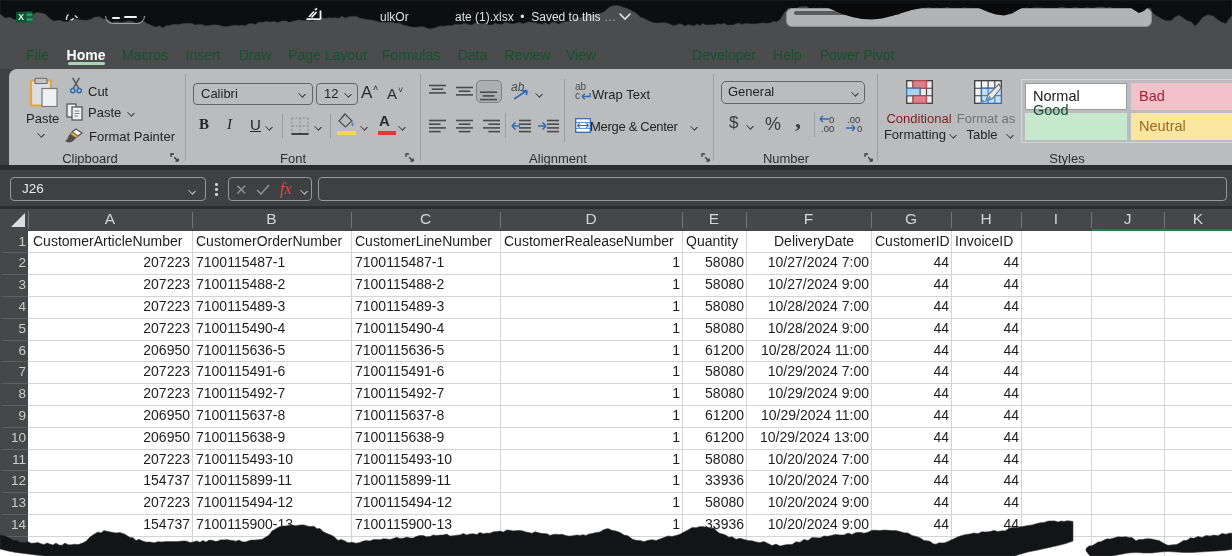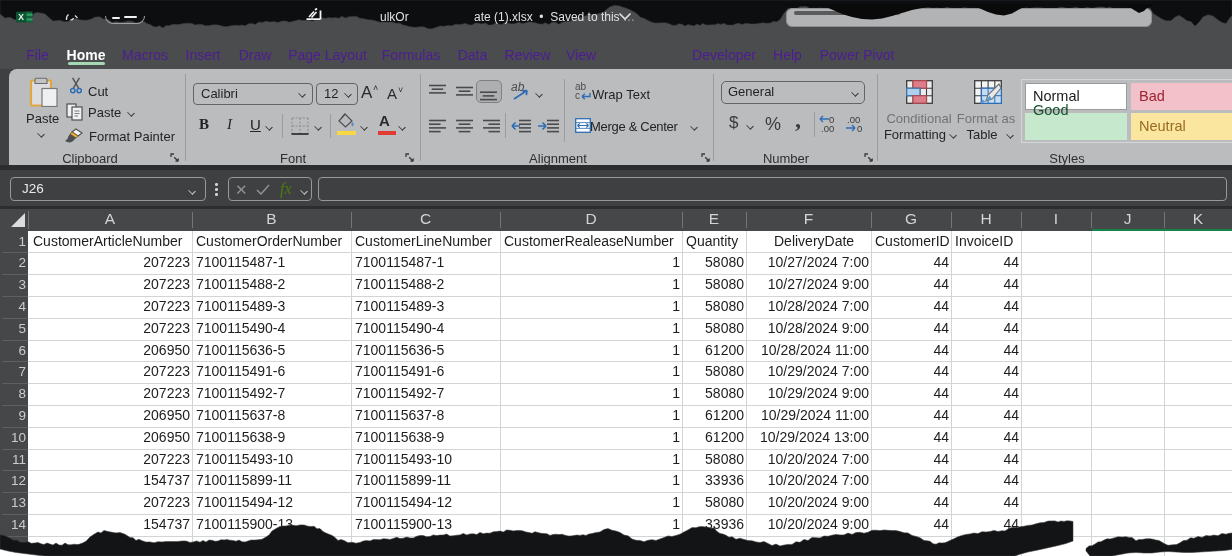--- a/index.html
+++ b/index.html
@@ -1,17 +1,17 @@
 <!DOCTYPE html>
 <html><head><meta charset="utf-8"><style>
 *{margin:0;padding:0;box-sizing:border-box;}
 html,body{width:1232px;height:556px;overflow:hidden;background:#fff;}
 #app{position:relative;width:1232px;height:556px;font-family:"Liberation Sans",sans-serif;overflow:hidden;background:#fff;}
 .ab{position:absolute;}
-.tab{position:absolute;top:46px;height:18px;line-height:18px;font-size:14px;color:#4c1d95;white-space:nowrap;transform:translateX(-50%);}
+.tab{position:absolute;top:46px;height:18px;line-height:18px;font-size:14px;color:#14532d;white-space:nowrap;transform:translateX(-50%);}
 .glab{position:absolute;font-size:13px;color:#2f2f2f;transform:translateX(-50%);white-space:nowrap;}
 .rtx{position:absolute;font-size:13px;color:#242424;white-space:nowrap;}
 .chev{position:absolute;width:7px;height:7px;}
 .chev:before{content:"";position:absolute;left:0;top:1px;width:5px;height:5px;border-right:1.4px solid currentColor;border-bottom:1.4px solid currentColor;transform:rotate(45deg) scale(1,.8);}
 .sepv{position:absolute;width:1px;background:#9b9ca0;}
 .cell{position:absolute;font-size:14px;color:#1d1d1d;white-space:nowrap;line-height:21px;}
 .hcell{position:absolute;font-size:14px;color:#161616;white-space:nowrap;line-height:21px;}
 .colh{position:absolute;top:207.5px;height:21px;line-height:21px;font-size:15.5px;color:#d2d4d6;transform:translateX(-50%);}
 .rowh{position:absolute;width:26px;text-align:right;font-size:13.5px;color:#caccce;line-height:21.5px;}
 </style></head><body>
@@ -201,21 +201,21 @@
       <path d="M1 4V1h3M4.2 4.2L8.2 8.2M8.2 8.2V5.4M8.2 8.2H5.4" stroke="#3a3a3a" stroke-width="1.3" fill="none"></path>
     </svg>
 <div class="sepv" style="left:877px;top:74px;height:87px;"></div>
 <svg class="ab" style="left:906px;top:80px;" width="27" height="24" viewBox="0 0 27 24">
 <rect x="0.7" y="0.7" width="25.6" height="22.6" fill="#ececec" stroke="#3c3c3c" stroke-width="1.3"></rect>
 <path d="M0.7 8.2h25.6M0.7 15.7h25.6M7 0.7v22.6M14 0.7v22.6M20.5 0.7v22.6" stroke="#3c3c3c" stroke-width="1.1"></path>
 <rect x="7" y="0.7" width="13.5" height="7.5" fill="#dd7e8a" stroke="#b04851" stroke-width="1.2"></rect>
 <rect x="0.7" y="8.2" width="13.3" height="7.5" fill="#aed0ee" stroke="#3f74a8" stroke-width="1.2"></rect>
 <rect x="7" y="15.7" width="13.5" height="7.5" fill="#dd7e8a" stroke="#b04851" stroke-width="1.2"></rect>
 </svg>
-<div class="glab" style="left:919px;top:111px;font-size:13px;color:#737373;">Conditional</div>
+<div class="glab" style="left:919px;top:111px;font-size:13px;color:#7f1d1d;">Conditional</div>
 <div class="glab" style="left:915px;top:126.5px;font-size:13px;color:#262626;">Formatting</div>
 <div class="chev" style="left:950px;top:131px;color:#333;"></div>
 <svg class="ab" style="left:974px;top:80px;" width="28" height="24" viewBox="0 0 28 24">
 <rect x="0.7" y="0.7" width="26.6" height="22.6" fill="#f4f4f4" stroke="#3c3c3c" stroke-width="1.3"></rect>
 <path d="M0.7 8.2h26.6M0.7 15.7h26.6M7.4 0.7v22.6M14.1 0.7v22.6M20.8 0.7v22.6" stroke="#3c3c3c" stroke-width="1.1"></path>
 <rect x="7.4" y="8.2" width="20" height="15.2" fill="#c4ddf2" stroke="#2e6db5" stroke-width="1.3"></rect>
 <path d="M14.1 8.2v15M20.8 8.2v15M7.4 15.7h20" stroke="#2e6db5" stroke-width="1"></path>
 <path d="M25 4 L14 15 L12 21 L18 19 L27 8 Z" fill="#e8e9eb" stroke="#6e6f71" stroke-width="1.1"></path>
 <path d="M12 21l6-2-2.5-3.5z M11.5 21.5 q-3.5 2.5 -5.5 1.5 q2-1 2.5-3.5z" fill="#5b9bd5"></path>
 </svg>
@@ -237,21 +237,21 @@
 <div class="ab" style="left:0;top:206px;width:1232px;height:3px;background:#2b2d2f;"></div>
 <div class="ab" style="left:10px;top:177px;width:196px;height:24px;border:1px solid #97989a;border-radius:4px;"></div>
 <div class="ab" style="left:22px;top:181px;font-size:13.5px;color:#e8e9eb;">J26</div>
 <div class="chev" style="left:189px;top:187px;color:#cfd0d2;"></div>
 <div class="ab" style="left:215px;top:183px;width:2.5px;height:2.5px;border-radius:50%;background:#d0d1d3;box-shadow:0 5px 0 #d0d1d3,0 10px 0 #d0d1d3;"></div>
 <div class="ab" style="left:228px;top:177px;width:84px;height:24px;border:1px solid #97989a;border-radius:4px;"></div>
 <div class="ab" style="left:235px;top:181px;font-size:15px;color:#909194;">✕</div>
 <svg class="ab" style="left:256px;top:184px;" width="14" height="11" viewBox="0 0 14 11">
       <path d="M1 6l4 4 8-9" stroke="#909194" stroke-width="1.5" fill="none"></path>
     </svg>
-<div class="ab" style="left:280px;top:180px;font-size:16px;font-style:italic;color:#4d7c0f;font-family:'Liberation Serif',serif;"><i>f</i>x</div>
+<div class="ab" style="left:280px;top:180px;font-size:16px;font-style:italic;color:#ef4444;font-family:'Liberation Serif',serif;"><i>f</i>x</div>
 <div class="chev" style="left:301px;top:187px;color:#cfd0d2;"></div>
 <div class="ab" style="left:318px;top:177px;width:909px;height:24px;border:1px solid #97989a;border-radius:4px;"></div>
 <div class="ab" style="left:0;top:209px;width:1232px;height:21.5px;background:#454749;"></div>
 <svg class="ab" style="left:0;top:209px;" width="28" height="21" viewBox="0 0 28 21">
       <path d="M25 4 L25 18 L11 18 Z" fill="#dcdde0"></path>
     </svg>
 <div class="ab" style="left:28px;top:211px;width:1px;height:18px;background:#737577;"></div>
 <div class="colh" style="left:110.0px;">A</div>
 <div class="colh" style="left:271.5px;">B</div>
 <div class="colh" style="left:425.5px;">C</div>
@@ -460,21 +460,21 @@
       <path d="M1.5 7 Q1 3.5 3.5 1.5 M5.5 6.5 Q7.5 7.5 8.5 5 M10 2.5 l2.5 2.5" stroke="#dcdde0" stroke-width="1.3" fill="none"></path>
     </svg>
 <div class="ab" style="left:105px;top:16px;width:40px;height:8px;border:1.2px solid #9fa1a3;border-top:none;border-radius:0 0 9px 9px;z-index:44;"></div>
 <div class="ab" style="left:112px;top:16.5px;width:8px;height:2px;background:#f0f1f3;border-radius:1px;z-index:45;"></div>
 <div class="ab" style="left:124px;top:16px;width:13px;height:2px;background:#f0f1f3;border-radius:1px;z-index:45;"></div>
 <svg class="ab" style="left:303px;top:6px;z-index:44;" width="20" height="15" viewBox="0 0 20 15">
 <path d="M3.5 13.2 H17.5 M17.5 13.2 V4.5" stroke="#f2f3f5" stroke-width="1.8" fill="none"></path>
 <path d="M6 11 L11 5.5 M8.5 11.5 L13.5 6 M12 4 l2 -1.5" stroke="#f2f3f5" stroke-width="1.7" fill="none"></path>
 </svg>
 <div class="ab" style="left:380px;top:10px;font-size:12px;color:#dfe0e2;z-index:44;white-space:nowrap;">ulkOr</div>
-<div class="ab" style="left:474px;top:10px;font-size:12px;color:#dfe0e2;z-index:44;white-space:nowrap;">ate (1).xlsx &nbsp;•&nbsp; Saved to this <span style="opacity:.55">…</span></div>
+<div class="ab" style="left:455px;top:10px;font-size:12px;color:#dfe0e2;z-index:44;white-space:nowrap;">ate (1).xlsx &nbsp;•&nbsp; Saved to this <span style="opacity:.55">…</span></div>
 <svg class="ab" style="left:618px;top:12px;z-index:44;" width="14" height="9" viewBox="0 0 14 9">
       <path d="M1.5 1.5 L7 7 L12.5 1.5" stroke="#dfe0e2" stroke-width="1.6" fill="none"></path>
     </svg>
 <div class="ab" style="left:0;top:545px;width:28px;height:11px;background:#fff;z-index:39;"></div>
 <svg class="ab" style="left:0;top:510px;z-index:40;" width="1232" height="46" viewBox="0 510 1232 46">
       <polygon points="0.0,534.8 4.0,535.4 8.0,537.0 11.0,538.8 14.0,540.3 17.0,540.0 20.0,542.1 24.0,542.3 28.0,541.7 31.3,543.3 34.7,543.0 38.0,542.5 41.0,543.8 44.0,544.5 47.0,543.0 50.0,544.1 53.0,545.0 56.0,543.1 59.0,545.0 62.0,545.2 65.0,543.1 68.0,544.7 71.0,544.8 74.0,544.2 78.0,544.6 82.0,543.3 86.0,541.3 90.0,537.0 94.0,534.3 98.0,531.9 101.0,533.0 104.0,530.5 108.0,531.5 112.0,532.3 116.0,532.9 120.0,532.5 125.0,534.3 130.0,537.6 133.0,537.7 136.0,540.4 139.0,539.2 142.0,540.7 146.0,542.1 150.0,541.9 154.0,542.8 158.0,541.7 162.0,541.9 166.0,541.6 170.0,541.6 174.0,541.6 178.0,541.4 182.0,541.0 186.0,541.0 190.0,542.4 193.3,541.9 196.7,540.9 200.0,542.2 203.0,540.5 206.0,542.1 209.0,540.1 212.0,540.3 215.0,541.3 218.0,541.0 221.0,539.7 224.0,539.9 227.0,539.6 230.0,540.2 233.0,540.5 236.0,541.2 239.0,540.1 242.0,541.7 245.0,542.0 248.0,541.0 251.3,540.0 254.7,540.1 258.0,539.8 262.0,539.3 266.0,537.1 269.0,535.0 272.0,531.0 277.0,528.0 280.0,526.4 283.0,526.0 286.0,526.0 289.0,525.2 292.0,525.0 296.0,525.8 300.0,524.9 304.0,524.9 308.0,526.2 311.0,526.5 314.0,526.2 317.0,528.7 320.0,528.6 323.0,531.6 326.0,533.1 329.0,534.3 332.0,535.4 335.0,537.4 338.0,540.4 341.0,539.6 344.0,540.5 348.0,542.7 352.0,542.2 356.0,543.2 360.0,542.4 363.3,541.0 366.7,540.6 370.0,540.9 373.3,539.6 376.7,539.6 380.0,539.7 383.3,538.7 386.7,538.9 390.0,539.4 393.3,538.4 396.7,537.3 400.0,538.5 403.3,538.2 406.7,537.1 410.0,537.9 413.3,538.0 416.7,536.3 420.0,535.5 423.3,535.6 426.7,536.8 430.0,536.5 433.3,534.9 436.7,535.6 440.0,535.1 443.3,535.0 446.7,534.1 450.0,536.1 453.3,535.7 456.7,535.2 460.0,534.9 463.3,533.4 466.7,534.9 470.0,533.9 473.3,533.8 476.7,534.5 480.0,532.4 483.3,533.7 486.7,533.1 490.0,533.2 493.3,531.8 496.7,531.6 500.0,531.0 503.3,532.0 506.7,529.9 510.0,530.3 513.3,530.9 516.7,530.5 520.0,530.4 523.0,530.9 526.0,532.0 529.0,532.5 532.0,533.3 535.0,531.7 538.0,532.6 541.0,533.3 544.0,533.5 547.0,533.8 550.0,535.4 553.0,534.5 556.0,534.2 559.0,534.6 562.0,534.3 565.0,535.2 568.0,535.9 571.0,536.0 574.0,535.5 577.0,535.0 580.0,535.4 583.0,534.7 586.0,535.4 589.0,534.0 592.0,533.6 595.0,532.7 600.0,531.9 604.0,529.5 608.0,528.6 612.0,530.3 616.0,531.1 620.0,532.4 624.0,535.1 628.0,535.8 632.0,539.0 636.0,540.3 640.0,540.5 644.0,541.7 648.0,540.3 652.0,539.7 656.0,540.4 660.0,538.9 664.0,537.6 668.0,535.9 672.0,536.5 676.0,535.4 680.0,534.2 684.0,532.0 688.0,529.9 692.0,527.6 696.0,527.7 699.0,526.8 702.0,526.6 705.0,526.9 708.0,527.2 711.0,528.2 714.0,527.9 717.0,531.4 720.0,533.4 723.0,534.1 726.0,535.3 729.0,537.3 732.0,536.7 736.0,539.3 740.0,538.2 744.0,539.4 748.0,540.6 752.0,540.8 756.0,541.9 760.0,542.5 764.0,541.6 768.0,543.4 772.0,545.5 776.0,544.1 780.0,546.0 784.0,545.1 788.0,544.4 792.0,544.4 796.0,541.8 800.0,542.3 804.0,539.4 808.0,540.5 812.0,537.4 816.0,537.7 820.0,537.9 824.0,536.0 828.0,536.3 832.0,535.2 836.0,534.4 840.0,534.9 844.0,534.9 848.0,533.1 852.0,534.4 856.0,532.5 860.0,532.3 864.0,533.2 868.0,532.3 872.0,530.3 876.0,530.2 880.0,530.6 884.0,530.0 888.0,530.3 892.0,530.6 896.0,530.6 900.0,531.5 904.0,532.8 908.0,532.9 912.0,535.4 916.0,536.4 920.0,537.8 924.0,540.4 927.0,540.8 930.0,541.3 933.0,543.7 936.0,544.2 939.0,542.8 942.0,543.0 945.0,542.7 948.0,541.4 951.0,540.0 954.0,538.7 958.0,536.8 962.0,535.4 966.0,534.4 970.0,533.9 974.0,533.0 978.0,533.6 982.0,531.7 986.0,532.0 990.0,531.6 994.0,530.4 998.0,531.5 1002.0,530.7 1005.0,530.9 1008.0,529.0 1011.0,527.8 1014.0,527.3 1017.0,527.7 1020.0,526.8 1024.0,526.2 1028.0,525.4 1032.0,525.0 1036.0,523.8 1040.0,522.8 1044.0,522.5 1048.0,521.1 1052.0,520.9 1055.0,520.9 1058.0,522.0 1061.0,521.0 1064.0,521.4 1067.0,520.8 1070.0,520.9 1073,521.5 1073,541 1066,543.5 1056,546 1047,548 1038,550 1028,552 1019,554.5 1015,556 45,556 40,555.5 28,554 16,552.5 8,551 0,549" fill="#131416" stroke="#3a3b3d" stroke-width="1" stroke-opacity="0.55"></polygon>
       <polygon points="1086.0,548.5 1089.0,545.9 1092.0,545.7 1095.0,544.1 1098.0,542.0 1101.0,541.7 1104.0,540.1 1107.0,538.8 1110.0,539.1 1114.0,537.9 1118.0,536.8 1122.0,537.1 1126.0,536.7 1129.0,537.4 1132.0,537.5 1136.0,540.7 1139.0,539.4 1142.0,539.6 1146.0,538.8 1150.0,538.8 1153.0,539.2 1156.0,540.1 1159.0,540.5 1162.0,542.3 1165.0,543.9 1168.0,545.3 1173.0,544.8 1176.5,544.6 1180.0,542.8 1183.5,540.5 1187.0,540.2 1190.5,537.8 1194.0,538.3 1198.0,536.4 1202.0,537.4 1206.0,535.5 1210.0,536.0 1214.0,535.1 1218.0,535.7 1222.0,533.5 1226.0,534.2 1229.0,533.3 1232,533 1232,549.5 1224,550.5 1216,551 1208,551.5 1200,552 1192,552.5 1184,552.5 1176,552 1168,551.5 1160,552 1152,553 1144,553 1136,552.5 1128,553 1120,554.5 1112,556 1090,556 1086,551" fill="#131416" stroke="#3a3b3d" stroke-width="1" stroke-opacity="0.55"></polygon>
     </svg>
 </div>
 </body></html>

